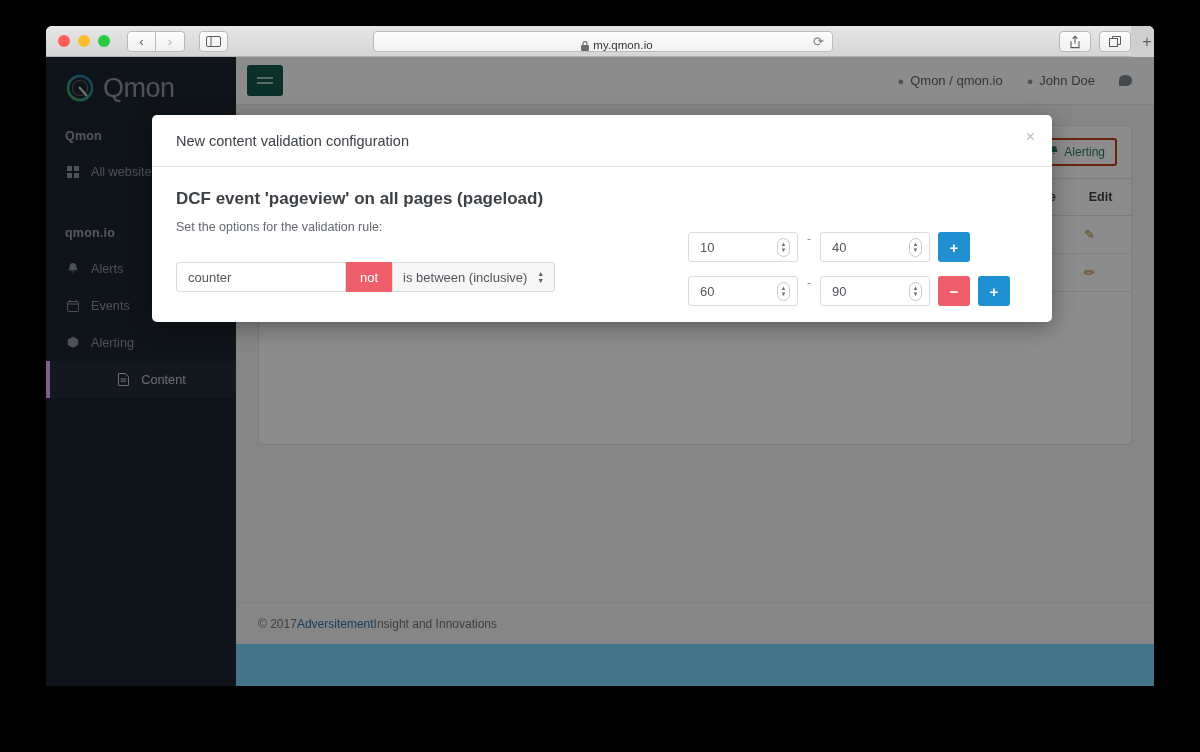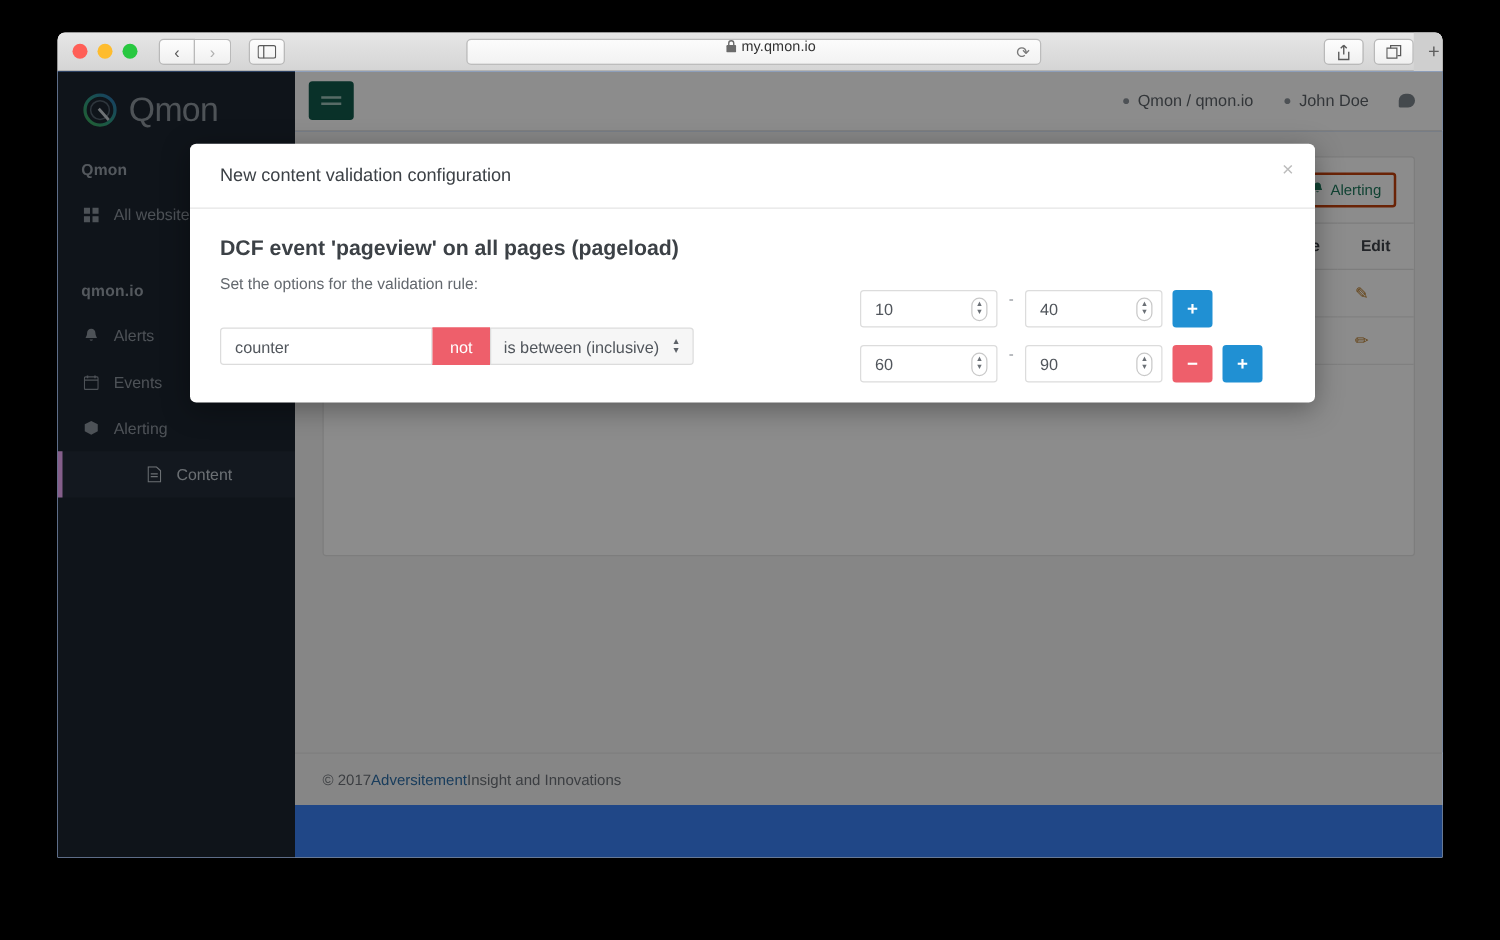--- a/index.html
+++ b/index.html
@@ -49,21 +49,21 @@
 
   #sidebar-toggle-icon svg { display: block; }
 
   #url-bar {
     position: absolute;
     left: 327px; top: 5px;
     width: 460px; height: 21px;
     background: linear-gradient(#fcfcfc, #f2f2f2);
     border: 1px solid #bcbcbc;
     border-radius: 4px;
-    display: flex; align-items: flex-start; justify-content: center;
+    display: flex; align-items: flex-end; justify-content: center;
     gap: 4px;
     padding-left: 28px;
   }
   #url-text { font-size: 11.5px; color: #333; letter-spacing: .1px; }
   #reload-icon {
     position: absolute; right: 8px; top: 3px;
     font-size: 13px; color: #7a7a7a; line-height: 14px;
   }
   .right-chrome {
     position: absolute; right: 23px; top: 5px;
@@ -75,21 +75,21 @@
     width: 32px; height: 31px;
     background: #cfcfcf;
     display: flex; align-items: center; justify-content: center;
     font-size: 16px; color: #5e5e5e;
   }
 
   
   #page-viewport {
     position: relative;
     width: 1108px; height: 629px;
-    background: #3b82f6;
+    background: #7dd3fc;
     overflow: hidden;
   }
 
   
   #app-sidebar {
     position: absolute; left: 0; top: 0;
     width: 190px; height: 629px;
     background: #1c2530;
   }
   #brand {

